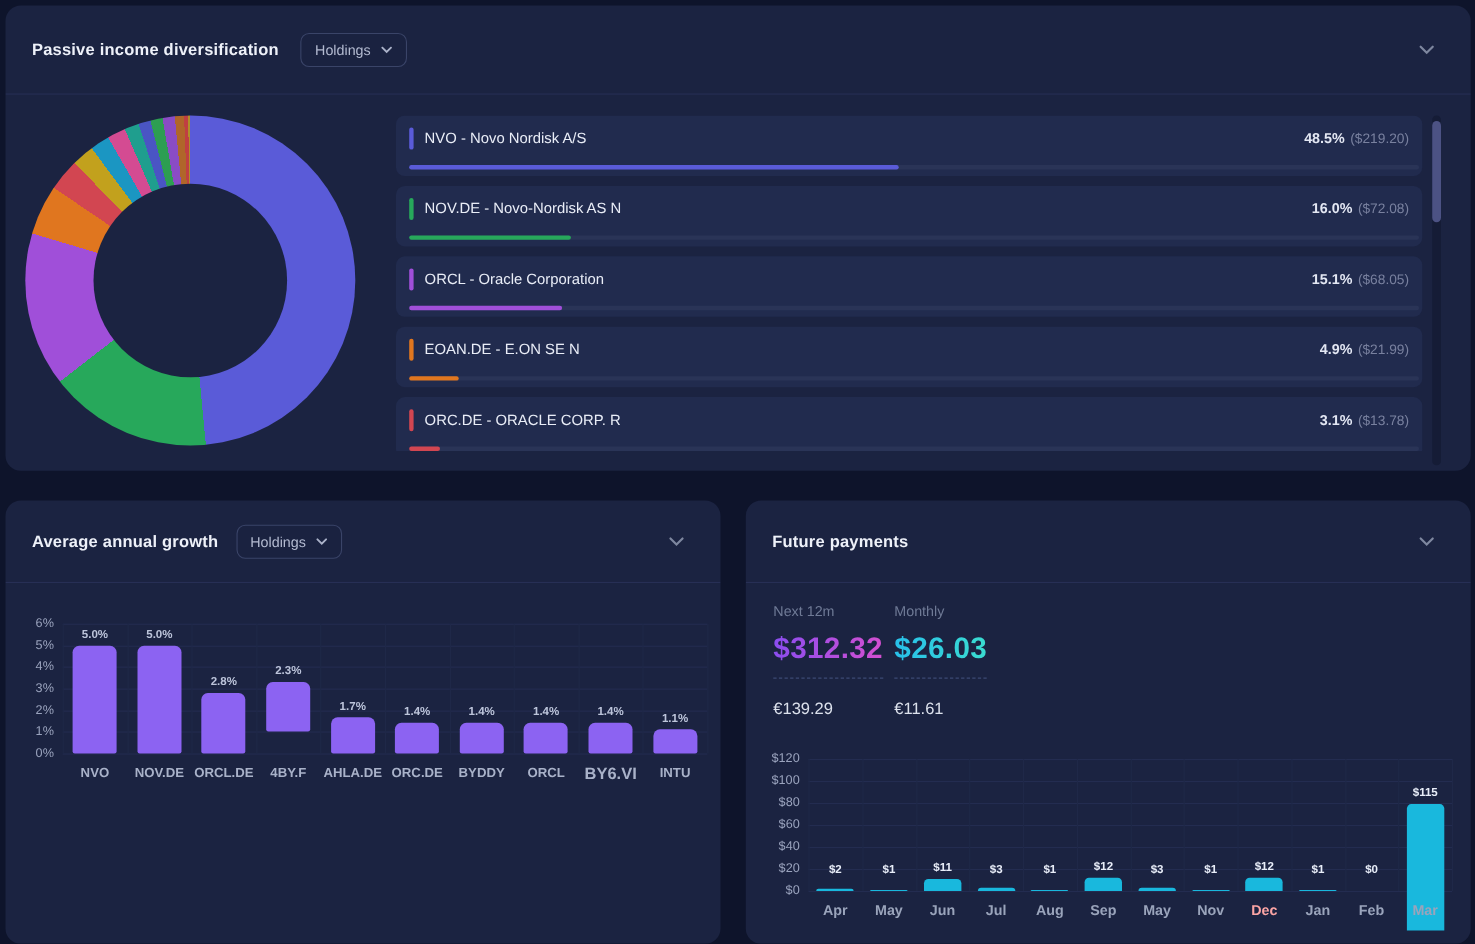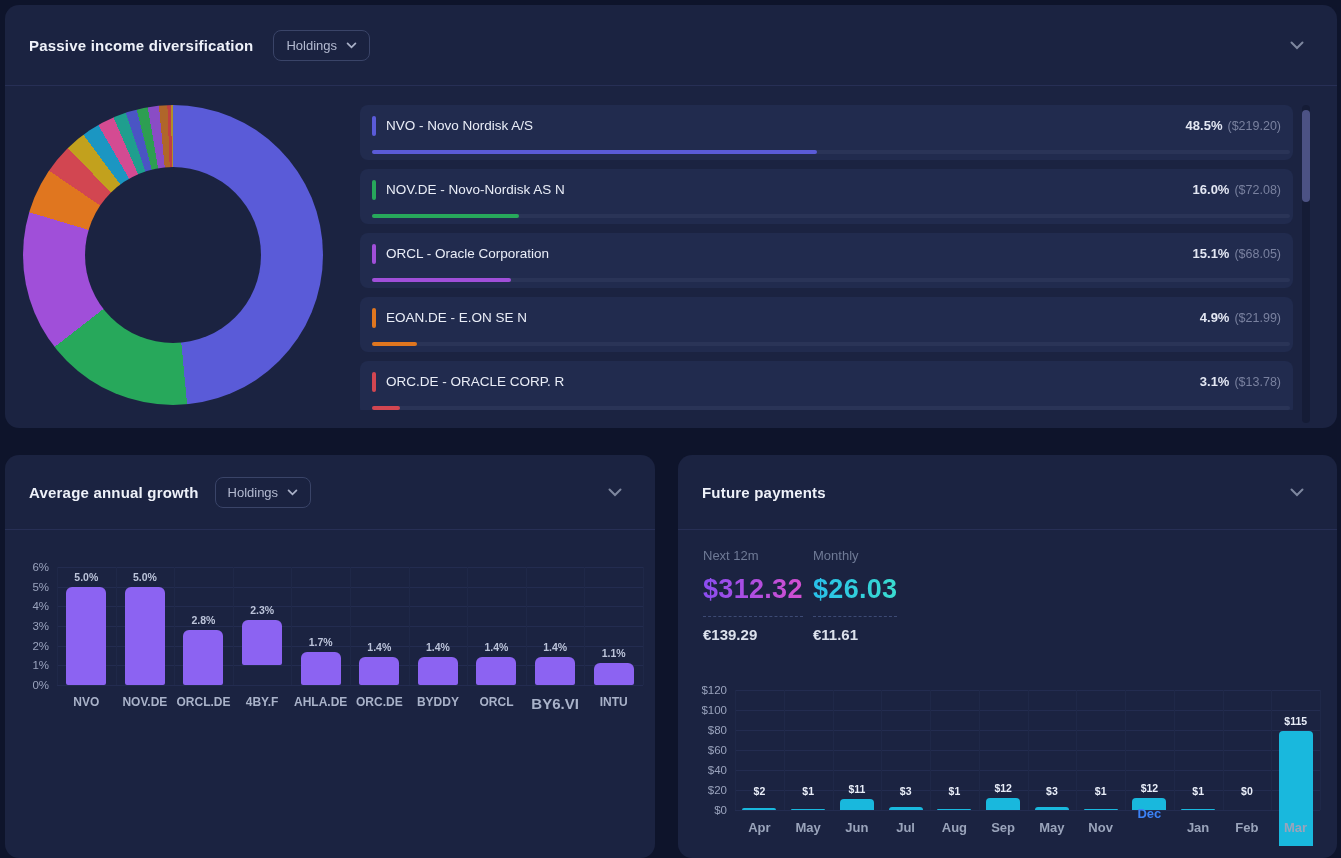--- a/index.html
+++ b/index.html
@@ -112,21 +112,21 @@
   .summary-col { position:absolute; top:93px; }
   .summary-label { font-size:13px; color:#6f7a96; margin-bottom:11px; }
   .summary-usd {
     display:inline-block;
     font-size:27px; font-weight:bold; letter-spacing:0.3px;
     padding-bottom:11px;
     border-bottom:1px dashed #3d4a74;
     -webkit-background-clip:text; background-clip:text;
     color:transparent;
   }
-  .summary-eur { font-size:15px; font-weight:bold; color:#dce1ec; margin-top:9px; }
+  .summary-eur { font-size:15px; font-weight:normal; color:#dce1ec; margin-top:19px; }
 </style>
 </head>
 <body>
 
 <div class="panel" id="panel-top">
   <div class="panel-header">
     <div class="panel-title">Passive income diversification</div>
     <div class="dropdown">
       <span>Holdings</span>
       <svg width="11" height="7" viewBox="0 0 12 8">
@@ -374,21 +374,21 @@
       <div class="x-label" style="left:373.9px;top:130px;font-size:13px;color:#9aa4bb">May</div>
       <div class="bar-col" style="left:398.3px;width:48.8px;height:120px;top:0">
         <div class="bar-rect" style="width:34px;height:1px;background:#19b8dd;border-radius:4px 4px 0 0"></div>
         <div class="bar-value" style="bottom:13px;color:#e8edf8">$1</div>
       </div>
       <div class="x-label" style="left:422.6px;top:130px;font-size:13px;color:#9aa4bb">Nov</div>
       <div class="bar-col" style="left:447.0px;width:48.8px;height:120px;top:0">
         <div class="bar-rect" style="width:34px;height:12px;background:#19b8dd;border-radius:4px 4px 0 0"></div>
         <div class="bar-value" style="bottom:16px;color:#e8edf8">$12</div>
       </div>
-      <div class="x-label" style="left:471.4px;top:116px;font-size:13px;color:#3b82f6">Dec</div>
+      <div class="x-label" style="left:471.4px;top:130px;font-size:13px;color:#fca5a5">Dec</div>
       <div class="bar-col" style="left:495.8px;width:48.8px;height:120px;top:0">
         <div class="bar-rect" style="width:34px;height:1px;background:#19b8dd;border-radius:4px 4px 0 0"></div>
         <div class="bar-value" style="bottom:13px;color:#e8edf8">$1</div>
       </div>
       <div class="x-label" style="left:520.1px;top:130px;font-size:13px;color:#9aa4bb">Jan</div>
       <div class="bar-col" style="left:544.5px;width:48.8px;height:120px;top:0">
         <div class="bar-value" style="bottom:13px;color:#e8edf8">$0</div>
       </div>
       <div class="x-label" style="left:568.9px;top:130px;font-size:13px;color:#9aa4bb">Feb</div>
       <div class="bar-col" style="left:593.3px;width:48.8px;height:156px;top:0">

